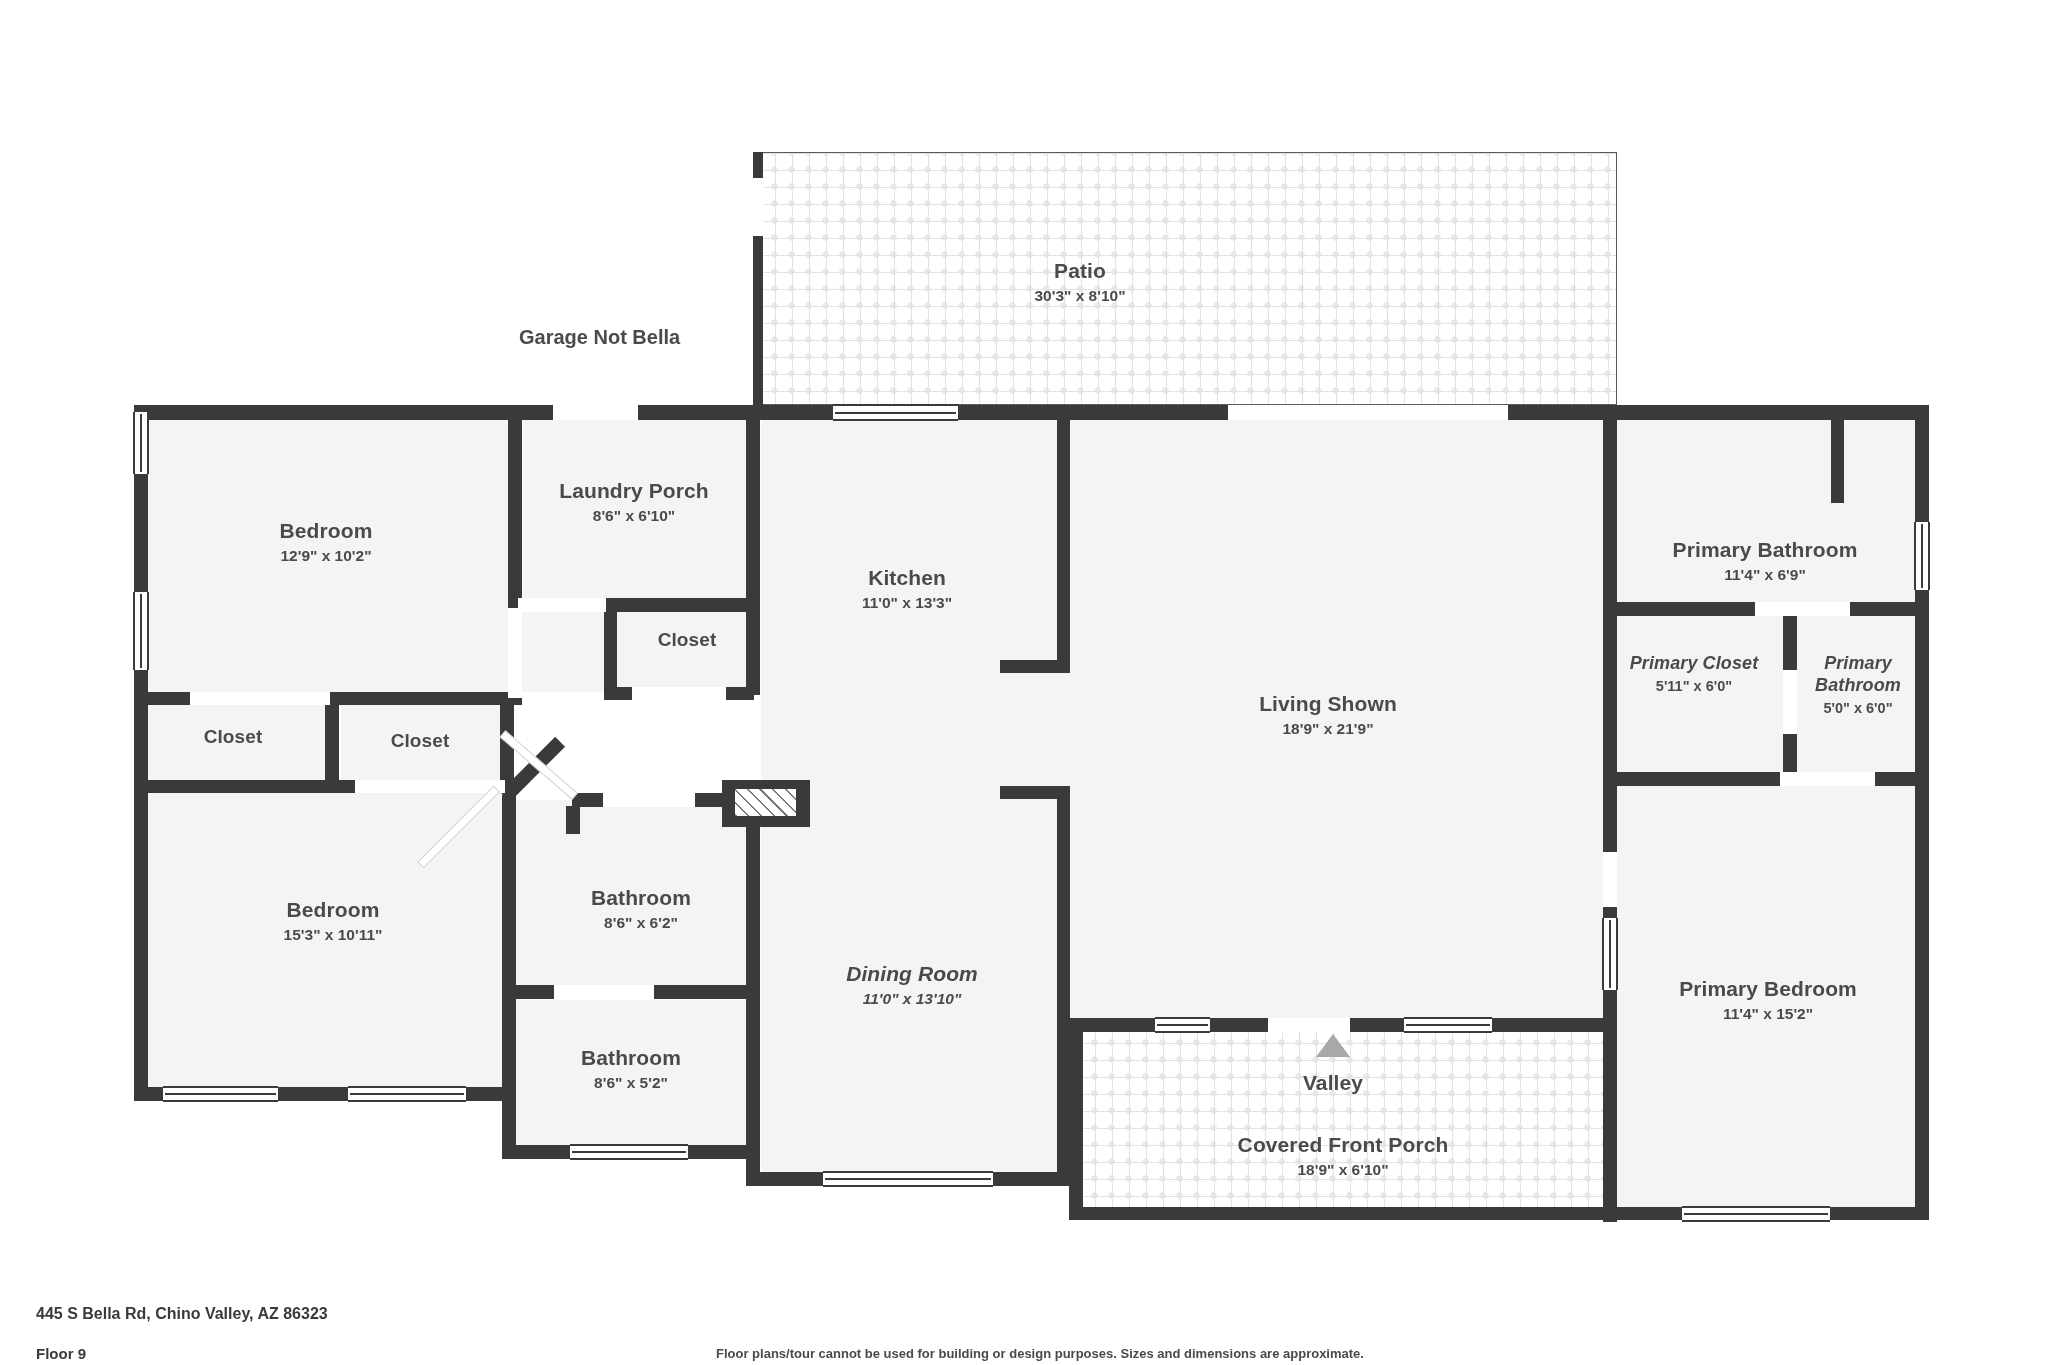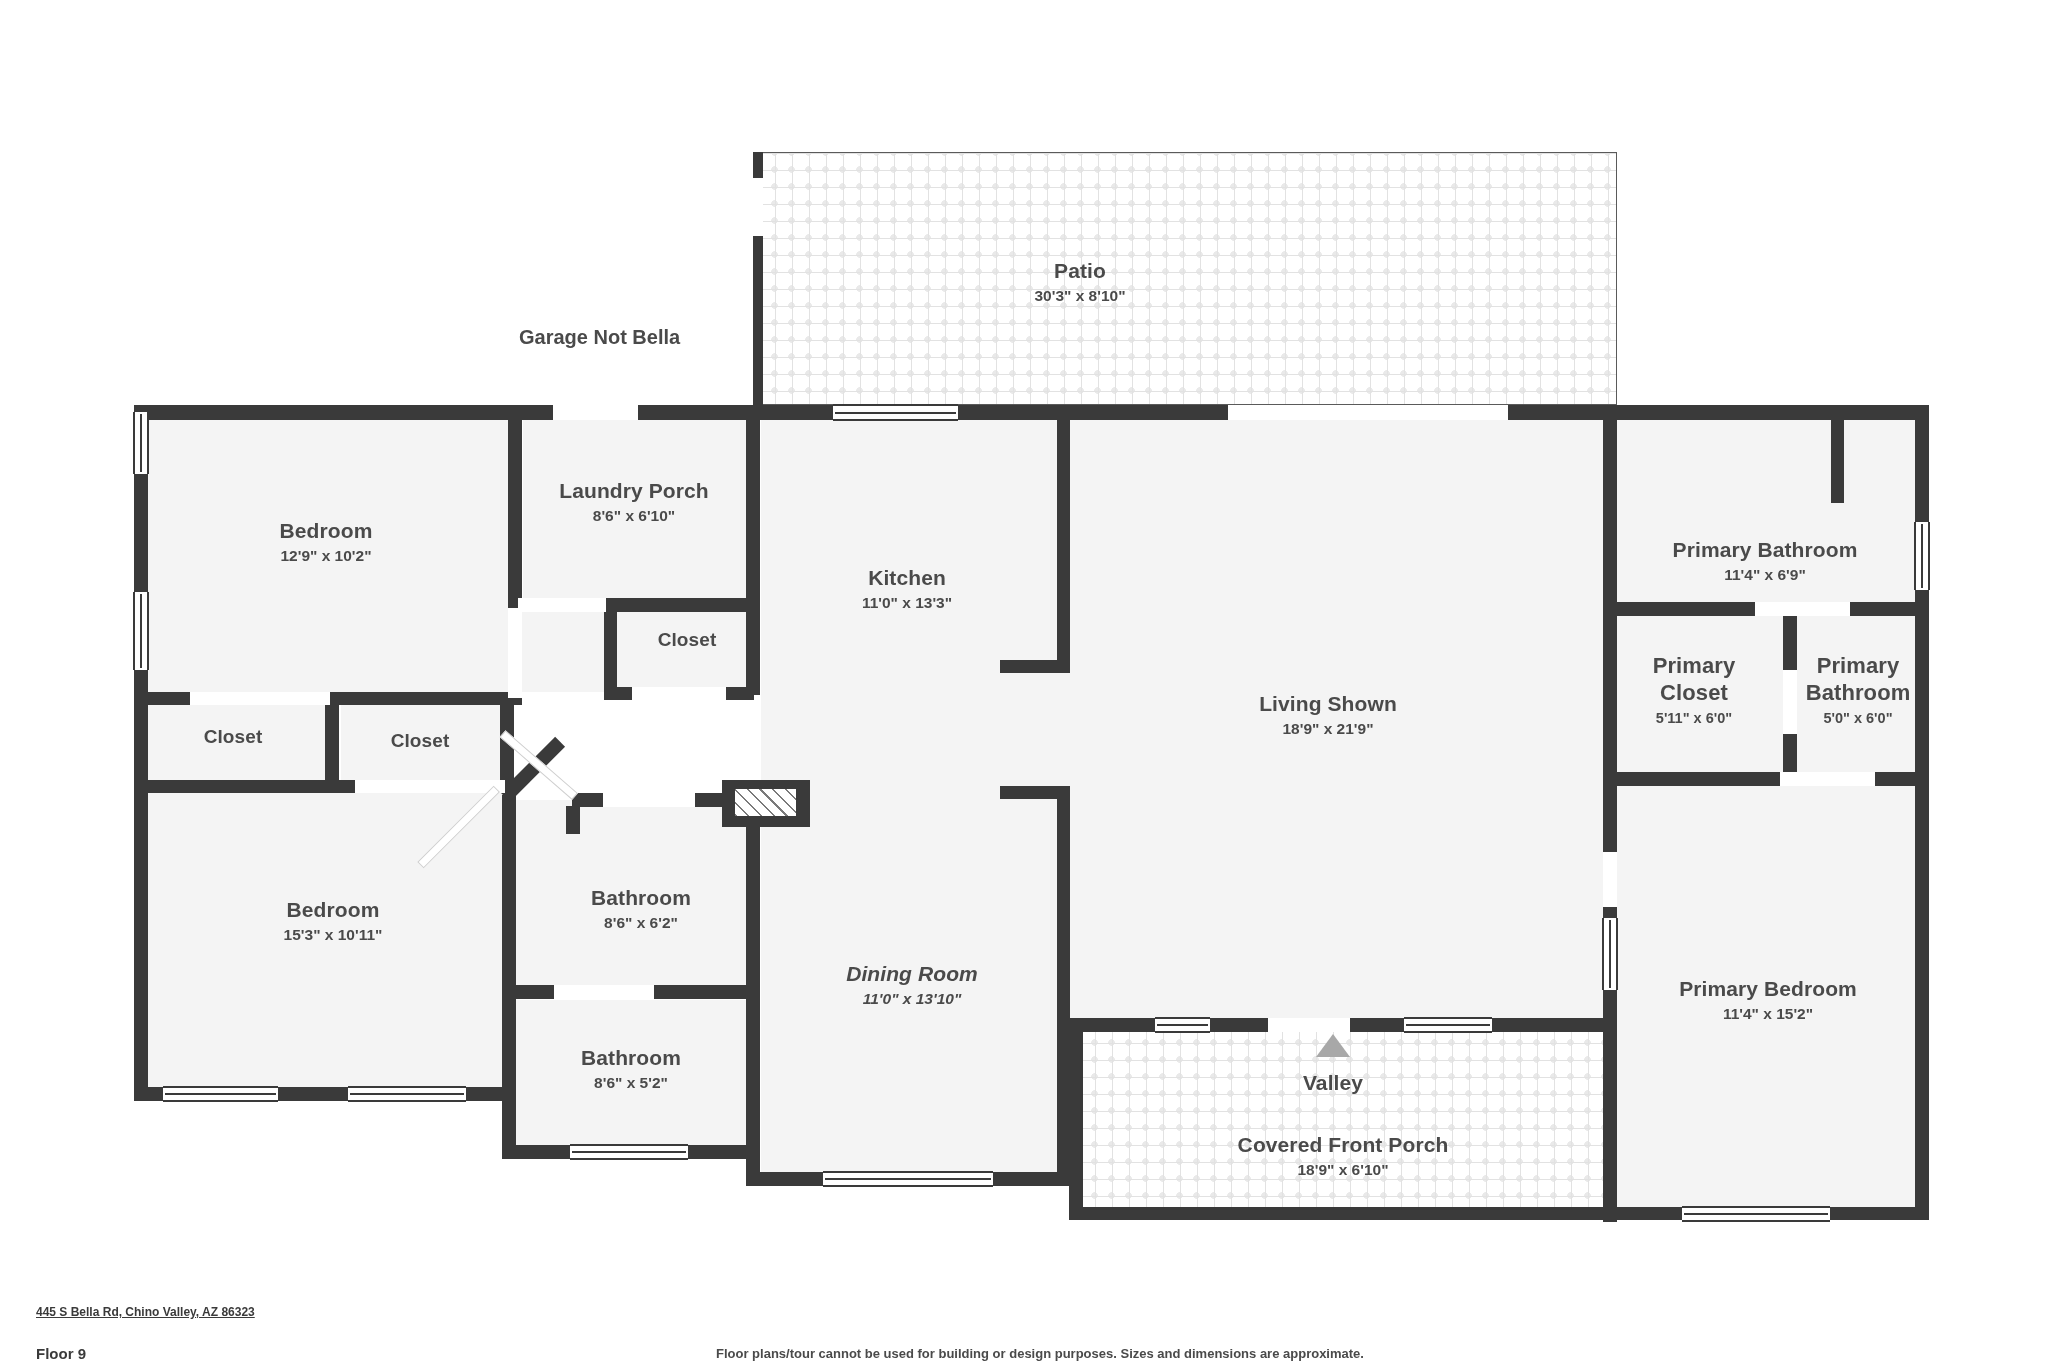--- a/index.html
+++ b/index.html
@@ -125,21 +125,21 @@
     font-size: 21px;
     letter-spacing: .1px;
   }
   .room-label .rl-dim {
     display: block;
     font-weight: bold;
     font-size: 15.5px;
     margin-top: 3px;
   }
   .room-label.small .rl-name { font-size: 19px; }
-  .room-label.tiny  .rl-name { font-size: 22px; }
+  .room-label.tiny  .rl-name { font-size: 18px; font-style: italic; }
   .room-label.tiny  .rl-dim  { font-size: 14.5px; }
   .room-label.wrap { white-space: normal; }
 
   .note-label {
     position: absolute;
     font-weight: bold;
     font-size: 20px;
     color: #4a4a4a;
     white-space: nowrap;
   }
@@ -151,25 +151,24 @@
     border-left: 17px solid transparent;
     border-right: 17px solid transparent;
     border-bottom: 23px solid #a8a8a8;
   }
 
   
   .footer-address {
     position: absolute;
     left: 36px;
     top: 1305px;
-    font-size: 12px;
+    font-size: 16px;
     font-weight: bold;
     color: #3a3a3a;
     white-space: nowrap;
-    text-decoration: underline;
   }
   .footer-floor {
     position: absolute;
     left: 36px;
     top: 1345px;
     font-size: 15px;
     font-weight: bold;
     color: #3a3a3a;
     white-space: nowrap;
   }

